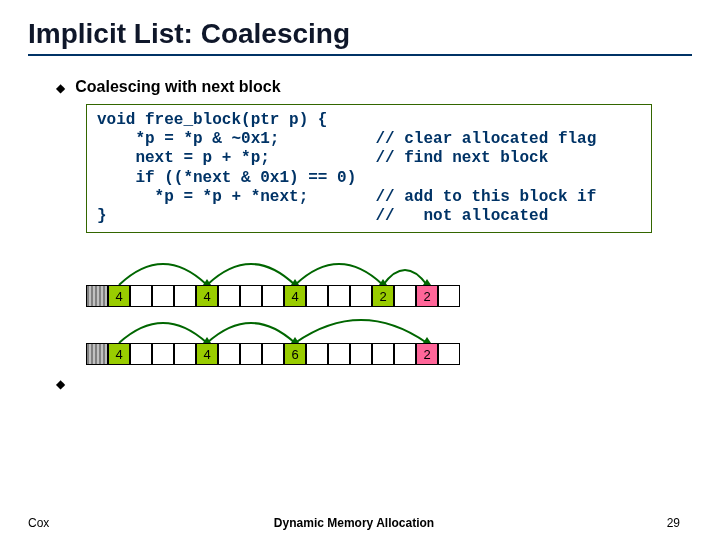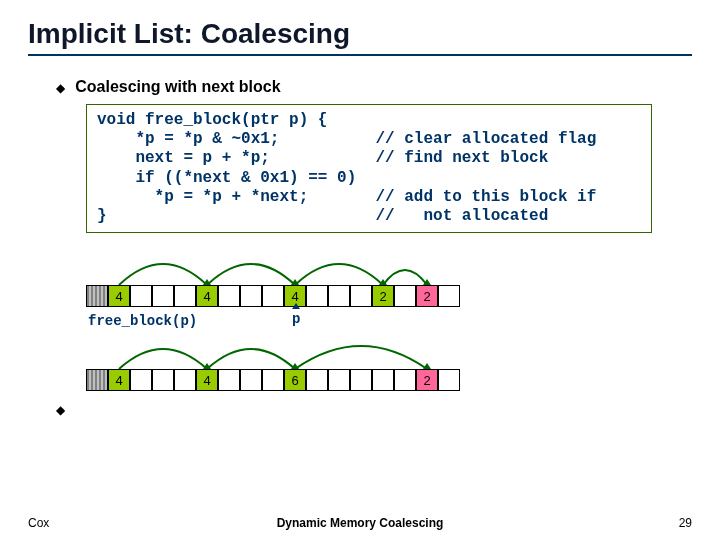--- a/index.html
+++ b/index.html
@@ -80,21 +80,21 @@
     font-size: 14px; font-weight: bold;
     color: #003366;
   }
   .fb-label {
     font-family: 'Courier New', monospace;
     font-size: 14px; font-weight: bold;
     color: #003366;
     margin: 6px 0 0 2px;
   }
   .footer {
-    position: absolute; bottom: 10px; left: 0; right: 0;
+    position: absolute; bottom: 10px; left: 0; right: 12px;
     display: flex; justify-content: space-between;
     padding: 0 28px;
     font-family: Arial, sans-serif; font-size: 12px;
     color: #000;
   }
   .footer-center {
     position: absolute; left: 50%; transform: translateX(-50%);
     font-weight: bold;
   }
   .p-up-arrow {
@@ -152,25 +152,20 @@
           <div class="cell "></div>
           <div class="cell "></div>
           <div class="cell "></div>
           <div class="cell green">2</div>
           <div class="cell "></div>
           <div class="cell pink">2</div>
           <div class="cell "></div>
         </div>
     </div>
 
-    <div style="position:relative; height:20px;">
-      <div class="fb-label">free_block(p)</div>
-      <div class="label-p" style="left: 206px; top: -2px;">p</div>
-      <div class="p-up-arrow" style="left: 206px; top: -10px;"></div>
-    </div>
 
     <div class="row-container" style="height:58px">
       <svg class="arcs" style="height:36px">
         <path d="M 33 36 Q 77 -4 121 36" stroke="#006600" stroke-width="2" fill="none"></path>
         <path d="M 121 36 Q 165 -4 209 36" stroke="#006600" stroke-width="2" fill="none"></path>
         <path d="M 209 36 Q 275 -10 341 36" stroke="#006600" stroke-width="2" fill="none"></path>
         <polygon points="117,36 125,36 121,30" fill="#006600"></polygon>
         <polygon points="205,36 213,36 209,30" fill="#006600"></polygon>
         <polygon points="337,36 345,36 341,30" fill="#006600"></polygon>
       </svg>
@@ -197,15 +192,15 @@
 
   </div>
 
   <div class="bullet-row" style="margin-top:12px">
     <span class="bullet-mark">◆</span>
   </div>
 </div>
 
 <div class="footer">
   <span>Cox</span>
-  <span class="footer-center">Dynamic Memory Coalescing</span>
+  <span class="footer-center">Dynamic Memory Allocation</span>
   <span>29</span>
 </div>
 
 </body></html>

